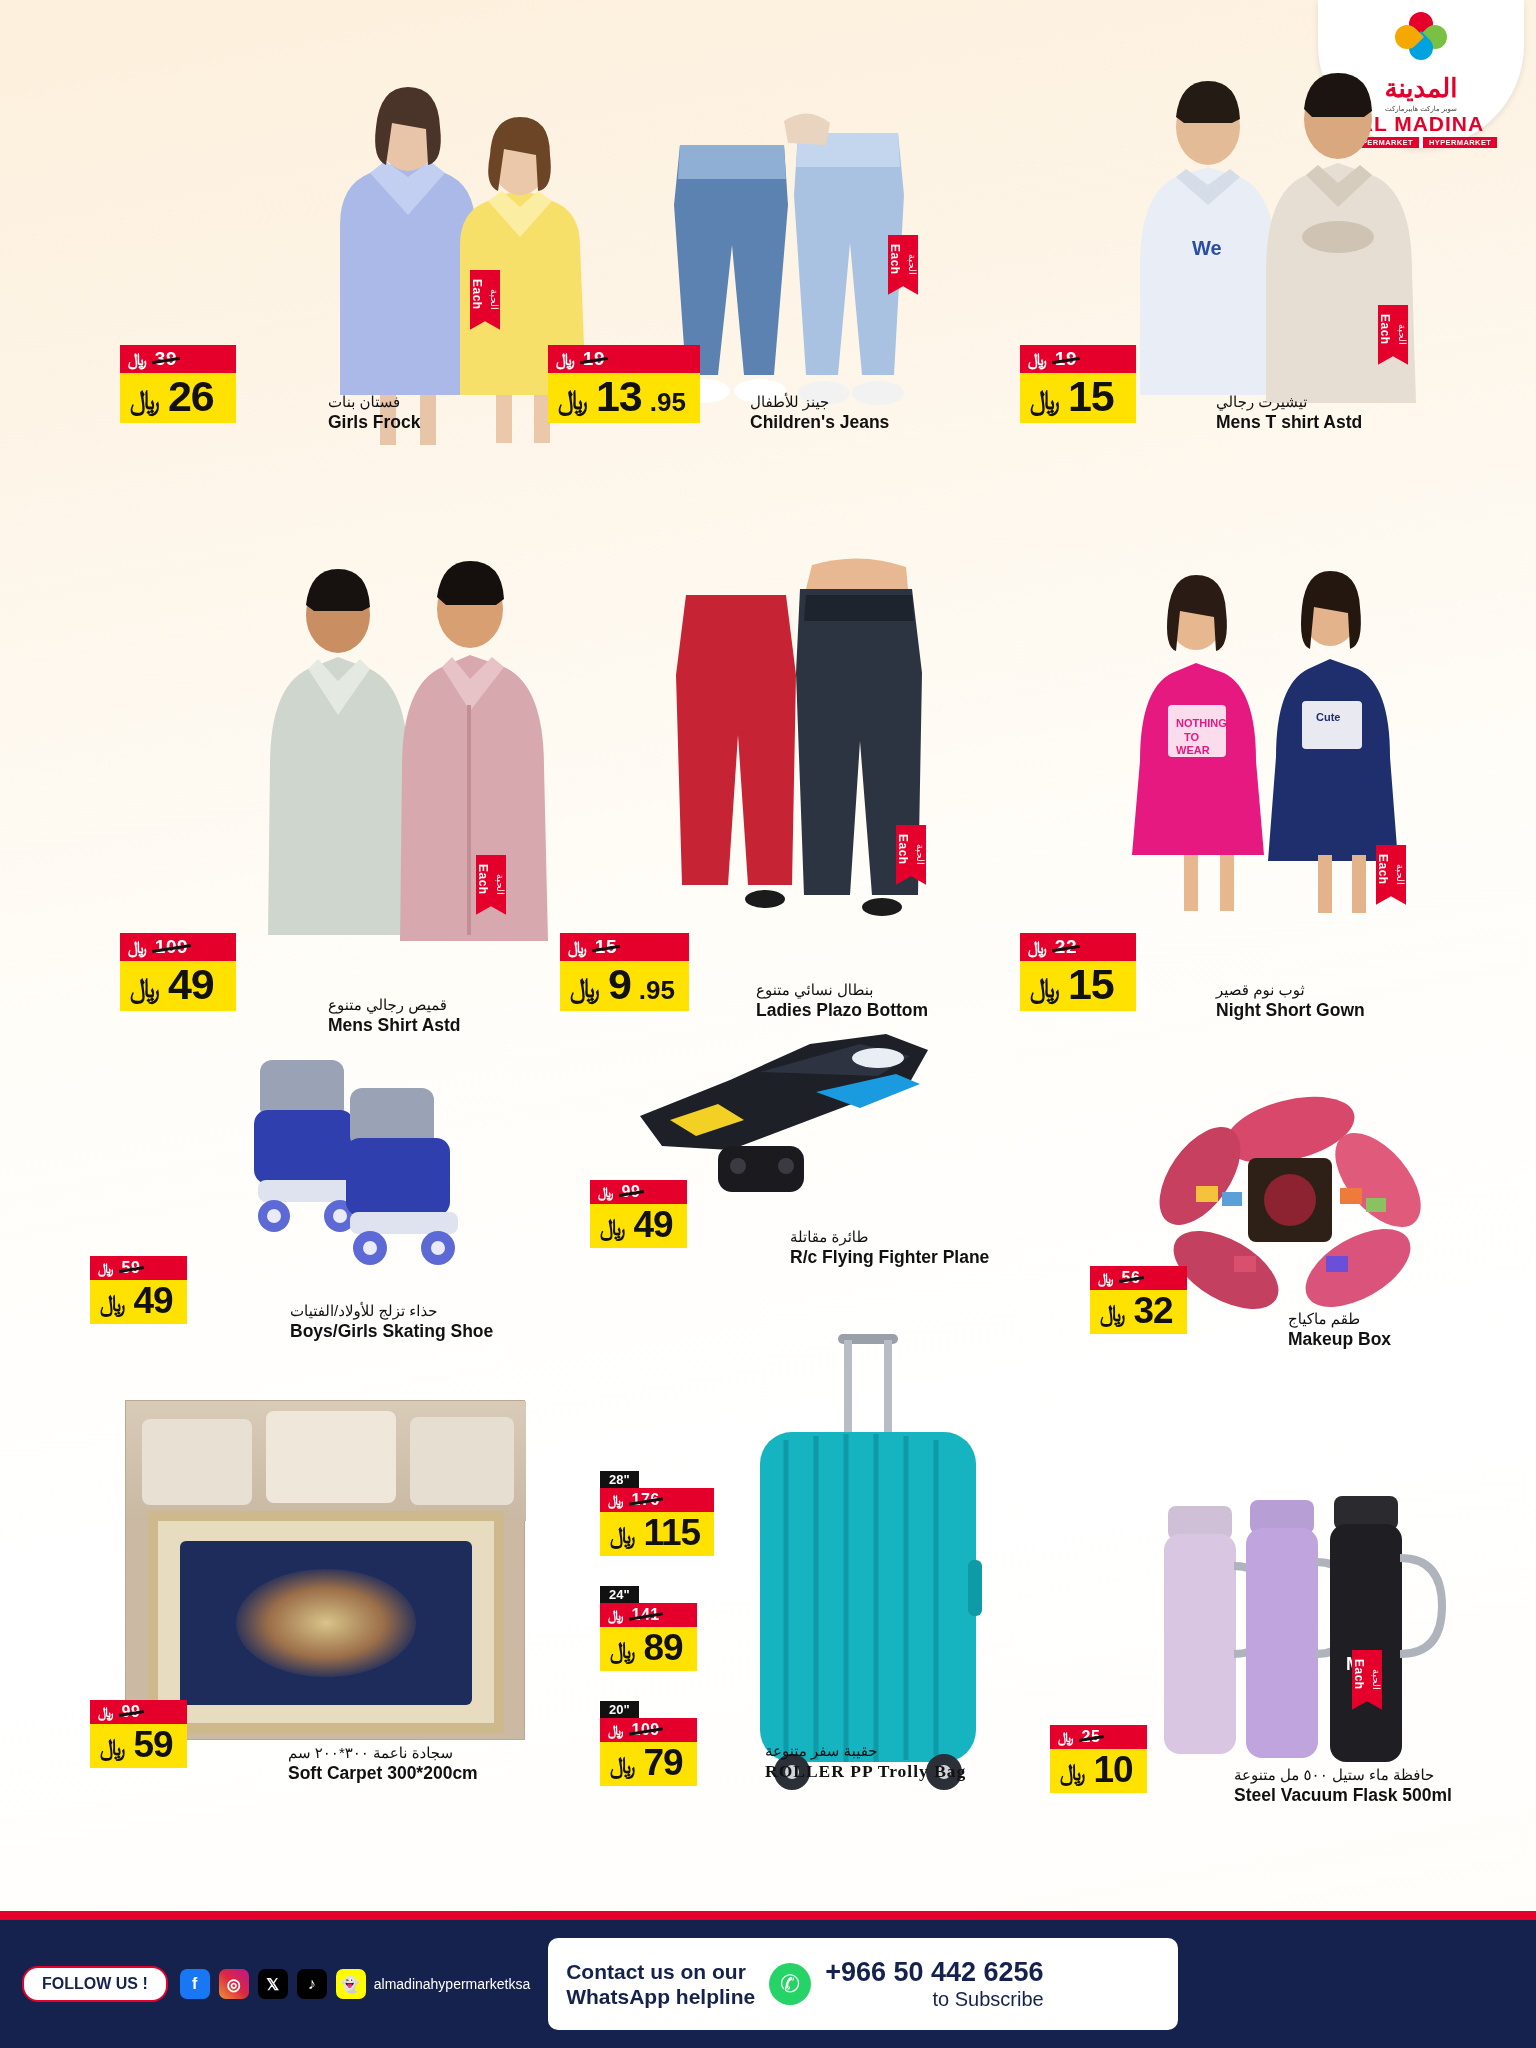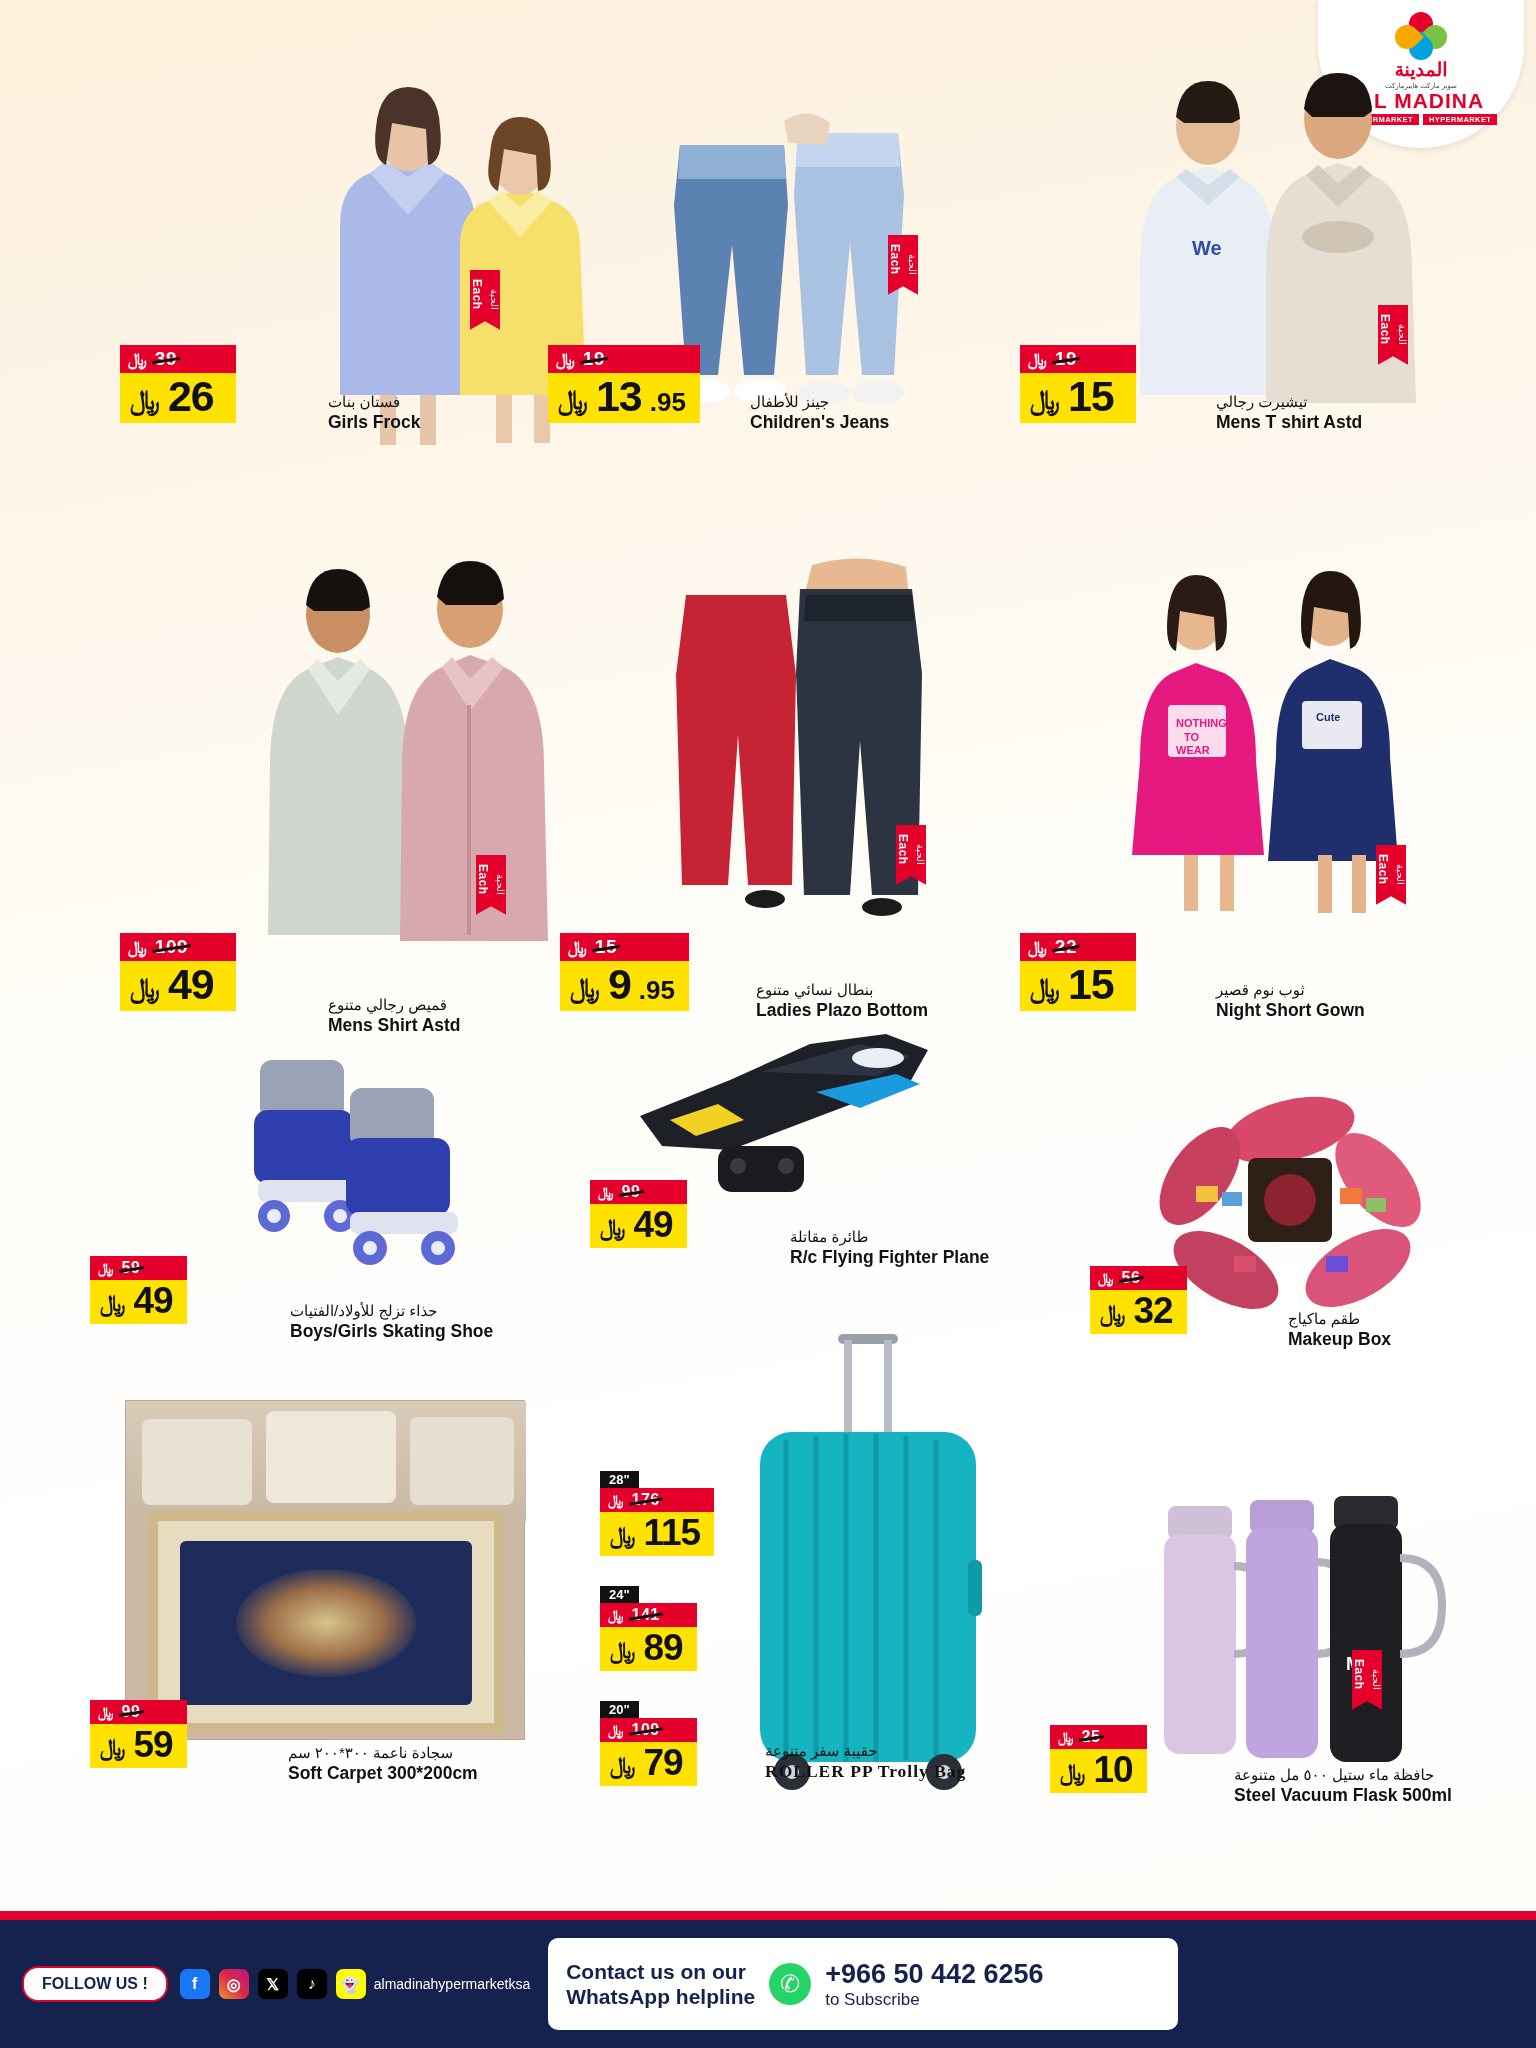--- a/index.html
+++ b/index.html
@@ -28,22 +28,22 @@
   }
   .logo-flower { position: relative; width: 52px; height: 46px; }
   .logo-flower i {
     position: absolute; display: block; width: 24px; height: 24px; border-radius: 50% 50% 50% 0;
   }
   .p1 { background: #e4002b; left: 14px; top: 0; transform: rotate(-45deg); }
   .p2 { background: #7ac143; left: 28px; top: 13px; transform: rotate(45deg); }
   .p3 { background: #00a3e0; left: 14px; top: 24px; transform: rotate(135deg); }
   .p4 { background: #f5a800; left: 0px; top: 13px; transform: rotate(-135deg); }
   .logo-ar {
-    font-size: 19px; font-weight: bold; color: #e4002b; letter-spacing: 1px;
-    margin-top: 0; direction: rtl;
+    font-size: 26px; font-weight: bold; color: #e4002b; letter-spacing: 1px;
+    margin-top: 16px; direction: rtl;
   }
   .logo-ar-sub { font-size: 7px; color: #444; margin-top: 1px; letter-spacing: .3px; }
   .logo-en { font-size: 21px; font-weight: bold; color: #e4002b; letter-spacing: 1px; line-height: 1; }
   .logo-en-sub {
     display: flex; gap: 4px; margin-top: 3px; font-size: 7.5px; color: #fff; font-weight: bold;
   }
   .logo-en-sub span { background: #e4002b; padding: 1px 6px; letter-spacing: .4px; }
 
   
   .grid { position: absolute; inset: 0; }
@@ -127,21 +127,21 @@
   .contact-card {
     background: #ffffff; border-radius: 10px; flex: 0 0 630px; height: 92px;
     display: flex; align-items: center; gap: 14px; padding: 0 18px;
   }
   .contact-left { font-size: 21px; font-weight: bold; color: #15224d; line-height: 1.2; }
   .wa {
     width: 42px; height: 42px; border-radius: 50%; background: #25d366;
     display: flex; align-items: center; justify-content: center; color: #fff; font-size: 24px;
   }
   .contact-num { font-size: 27px; font-weight: bold; color: #15224d; }
-  .contact-sub { font-size: 17px; color: #15224d; }
+  .contact-sub { font-size: 20px; color: #15224d; text-align: right; }
 
   .scan-card {
     background: #ffffff; border-radius: 10px; flex: 0 0 420px; height: 92px;
     display: flex; align-items: center; gap: 12px; padding: 0 14px; margin-left: auto;
   }
   .scan-text { flex: 1; text-align: center; }
   .scan-en { font-size: 13.5px; font-weight: bold; color: #15224d; line-height: 1.25; }
   .scan-ar { font-size: 12.5px; color: #15224d; direction: rtl; line-height: 1.3; margin-top: 4px; }
   .qr {
     width: 74px; height: 74px; background:

